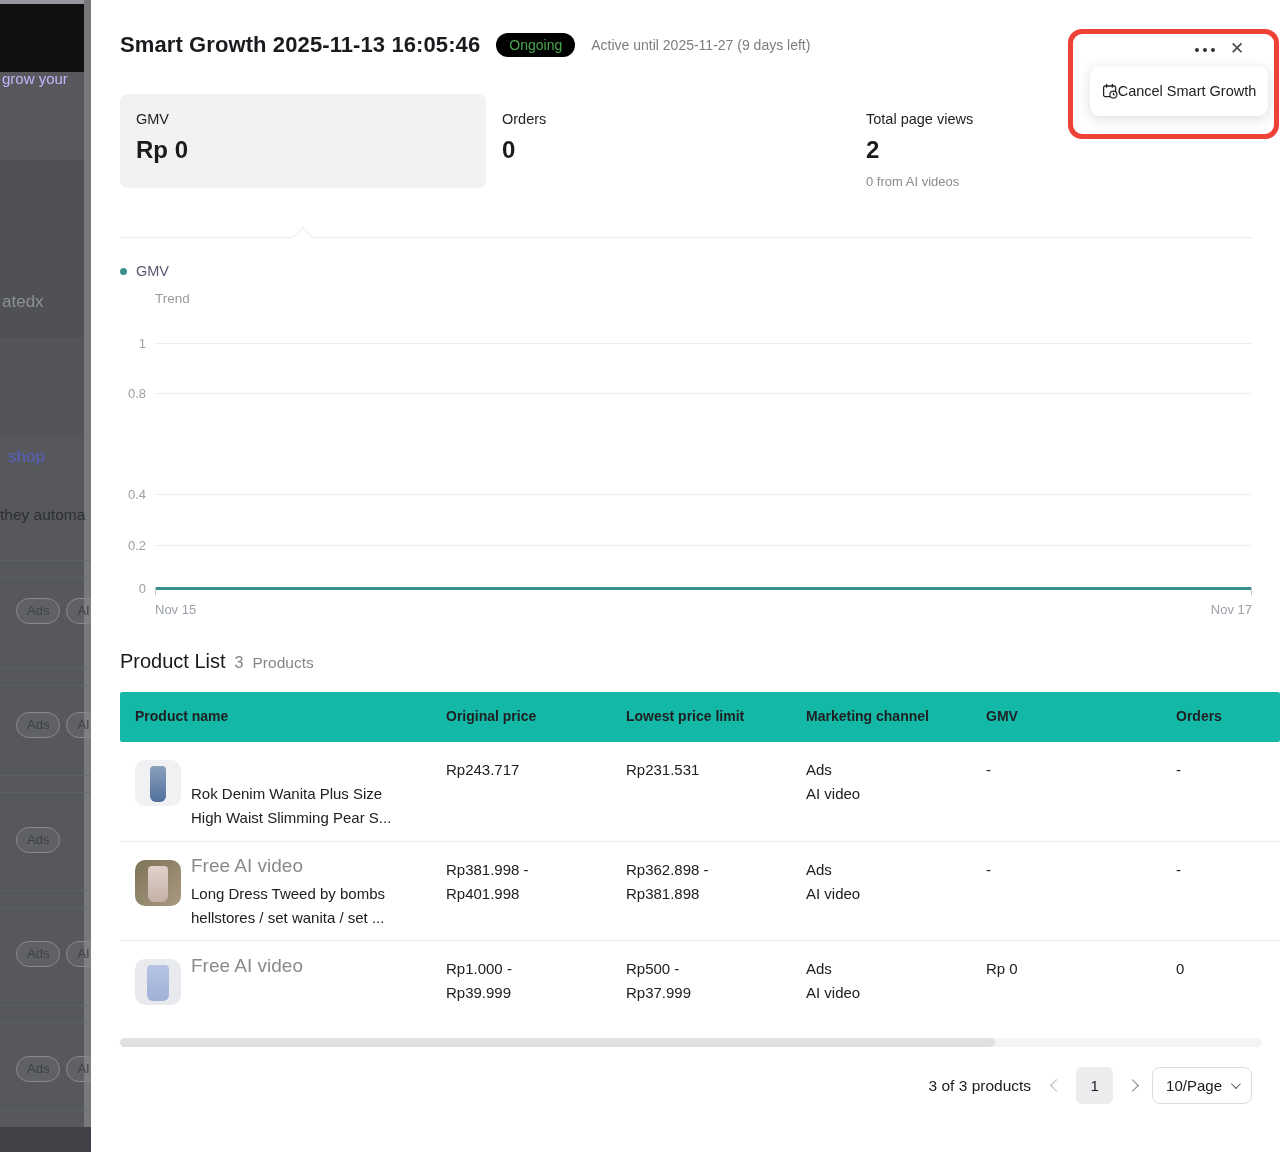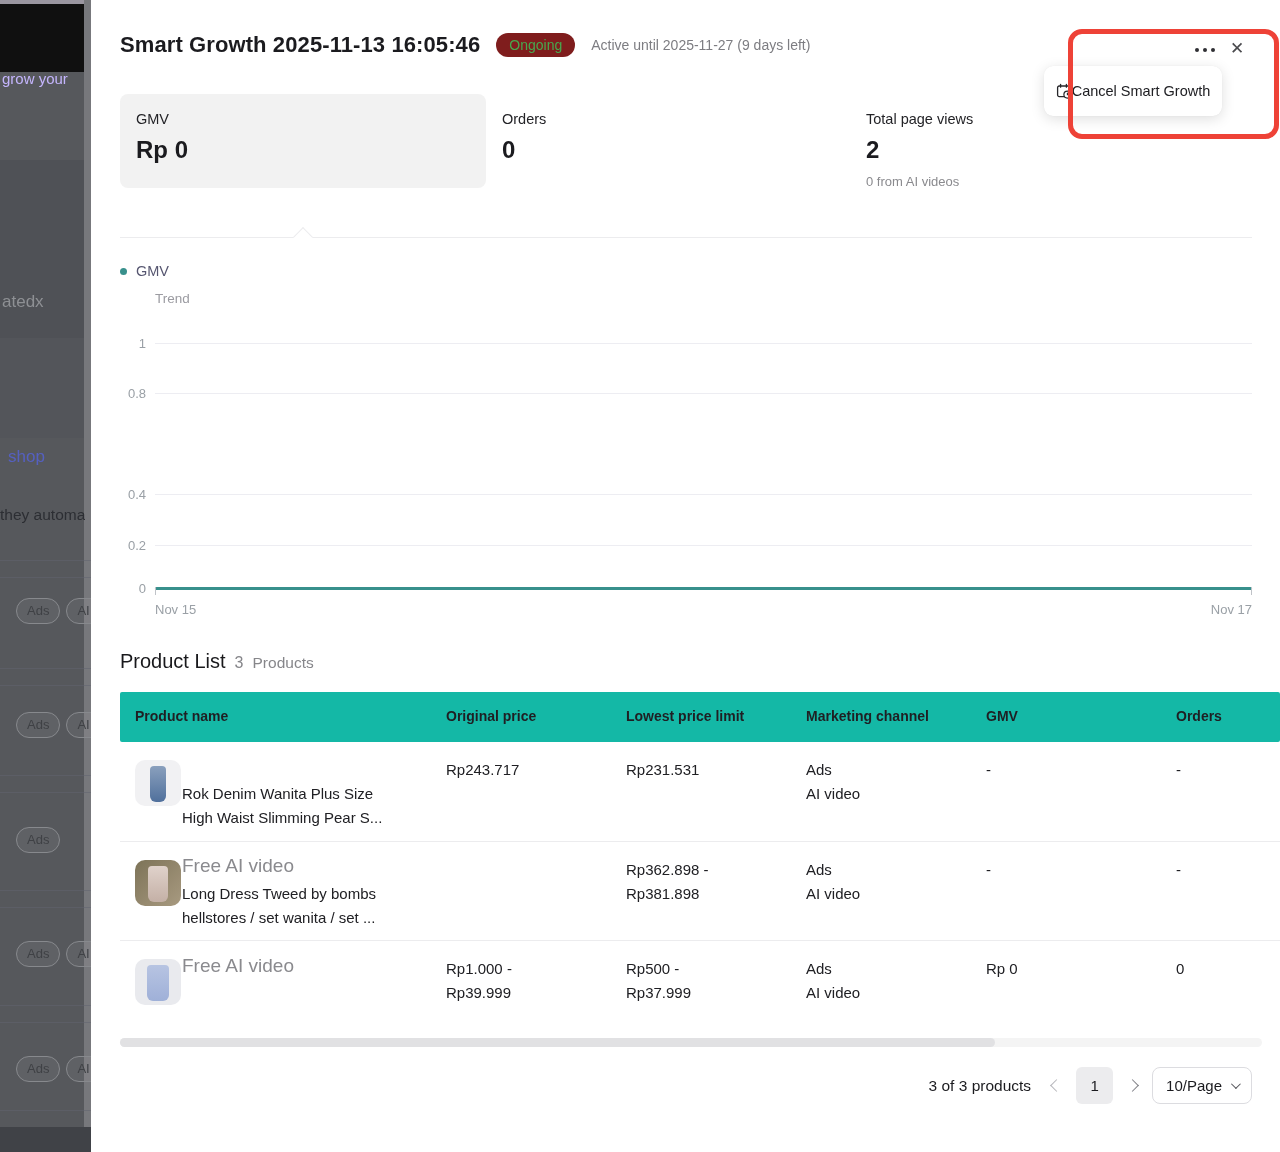--- a/index.html
+++ b/index.html
@@ -23,30 +23,30 @@
   .pillrow { position:absolute; left:16px; display:flex; gap:6px; }
   .pill { border:1px solid #87898d; border-radius:13px; color:#3f4145; background:rgba(255,255,255,0.06);
           font-size:13px; padding:3px 10px; white-space:nowrap; line-height:18px; }
   .bottomblock { position:absolute; left:0; top:1127px; width:91px; height:25px; background:#404247; }
 
   
   .modal { position:absolute; left:91px; top:0; width:1189px; height:1152px; background:#fff; }
 
   .title-row { position:absolute; left:29px; top:32px; display:flex; align-items:center; gap:16px; }
   .page-title { font-size:22px; font-weight:700; color:#1b1b1f; letter-spacing:.1px; }
-  .status-badge { background:#7f1d1d; color:#48a84e; font-size:14px; padding:4px 13px; border-radius:15px; }
+  .status-badge { background:#000000; color:#48a84e; font-size:14px; padding:4px 13px; border-radius:15px; }
   .active-until { font-size:14px; color:#7d7d82; }
 
   .more-btn { position:absolute; left:1100px; top:44px; display:flex; gap:4px; cursor:pointer; padding:4px; }
   .more-btn i { width:4px; height:4px; border-radius:50%; background:#2f2f33; }
   .close-btn { position:absolute; left:1137px; top:36px; font-size:17px; color:#4a4a4e; cursor:pointer; padding:2px; }
 
   .annotation { position:absolute; left:977px; top:29px; width:211px; height:110px;
                 border:5px solid #ee4237; border-radius:14px; pointer-events:none; z-index:5; }
-  .dropdown { position:absolute; left:953px; top:66px; width:178px; height:50px; background:#fff;
+  .dropdown { position:absolute; left:999px; top:66px; width:178px; height:50px; background:#fff;
               border-radius:9px; box-shadow:0 3px 14px rgba(0,0,0,.13), 0 0 1px rgba(0,0,0,.08);
               display:flex; align-items:center; justify-content:center; z-index:4; cursor:pointer; }
   .dropdown .lbl { font-size:14.5px; color:#202024; }
 
   .stats-row { position:absolute; left:29px; top:94px; width:1132px; height:94px; }
   .gmv-card { position:absolute; left:0; top:0; width:366px; height:94px; background:#f2f2f2;
               border-radius:8px; padding:17px 16px; cursor:pointer; }
   .stat-plain { position:absolute; top:17px; cursor:pointer; }
   .stat-orders { left:382px; }
   .stat-views  { left:746px; }
@@ -79,21 +79,21 @@
 
   .table { position:absolute; left:29px; top:692px; width:1160px; height:347px; overflow:hidden; }
   .thead { position:relative; height:50px; background:#14b8a6; border-radius:2px; }
   .thead .cell { position:absolute; top:16px; font-size:14px; font-weight:700; color:#1f1f23; }
   .trow { position:relative; height:99px; }
   .trow + .trow { border-top:1px solid #ececee; }
   .trow .cell { position:absolute; top:16px; font-size:15px; color:#202024; line-height:24px; white-space:pre-line; }
   .c-name { left:15px; } .c-orig { left:326px; width:165px; } .c-low { left:506px; width:165px; }
   .c-chan { left:686px; width:165px; } .c-gmv { left:866px; width:175px; } .c-ord { left:1056px; width:90px; }
   .thead .c-name { left:15px; }
-  .prod { display:flex; gap:1px; }
+  .prod { display:flex; gap:10px; }
   .thumb { width:46px; height:46px; border-radius:10px; margin-top:2px; flex:none; position:relative; overflow:hidden; }
   .thumb .garment { position:absolute; left:50%; top:6px; transform:translateX(-50%); width:16px; height:36px; border-radius:4px 4px 6px 6px; }
   .thumb1 { background:#f1f1f3; } .thumb1 .garment { background:linear-gradient(180deg,#8aa0bd,#50709c); }
   .thumb2 { background:linear-gradient(135deg,#7d7358,#a89a80); } .thumb2 .garment { background:linear-gradient(180deg,#e0d2cb,#c4b0a6); width:20px; }
   .thumb3 { background:#e9eaee; } .thumb3 .garment { background:linear-gradient(180deg,#b7c4e2,#9fb0d8); width:22px; }
   .prod-text { width:226px; }
   .prod-name { font-size:15px; color:#202024; line-height:24px; max-height:48px; overflow:hidden; }
   .prod-tag { font-size:19px; color:#8a8a8e; margin-top:3px; line-height:17px; }
 
   .hscroll { position:absolute; left:29px; top:1038px; width:1142px; height:9px; background:#f4f4f4; border-radius:5px; }
@@ -275,20 +275,22 @@
       </div>
 
       <div class="trow">
         <div class="cell c-name prod">
           <div class="thumb thumb2"><div class="garment"></div></div>
           <div class="prod-text">
             <div class="prod-name">Long Dress Tweed by bombs hellstores / set wanita / set ...</div>
             <div class="prod-tag">Free AI video</div>
           </div>
         </div>
+        <span class="cell c-orig">Rp381.998 -
+Rp401.998</span>
         <span class="cell c-low">Rp362.898 -
 Rp381.898</span>
         <span class="cell c-chan"><span>Ads</span><br><span>AI video</span></span>
         <span class="cell c-gmv">-</span>
         <span class="cell c-ord">-</span>
       </div>
 
       <div class="trow">
         <div class="cell c-name prod">
           <div class="thumb thumb3"><div class="garment"></div></div>

